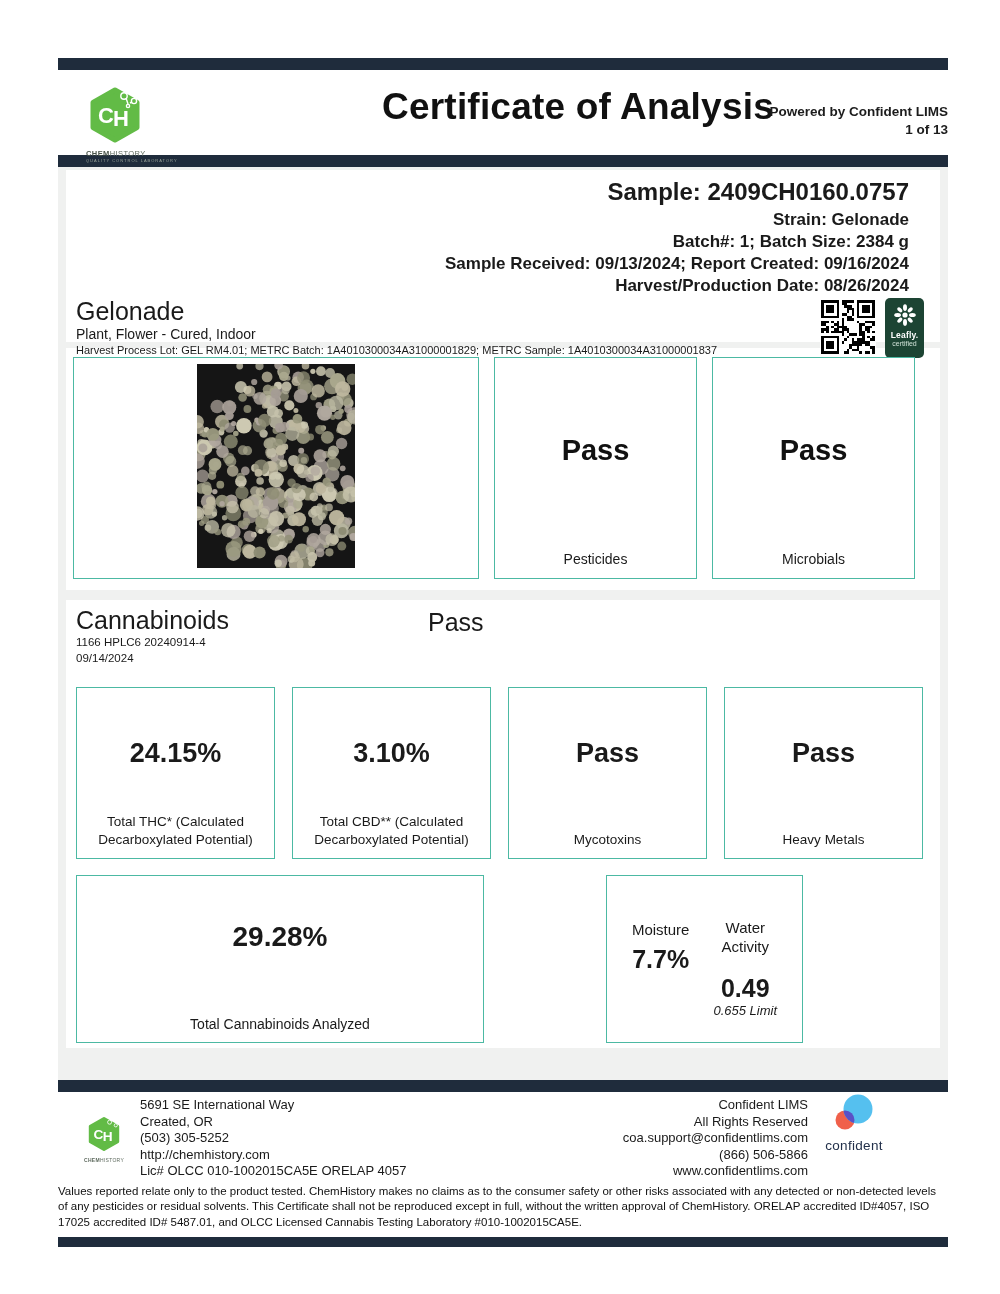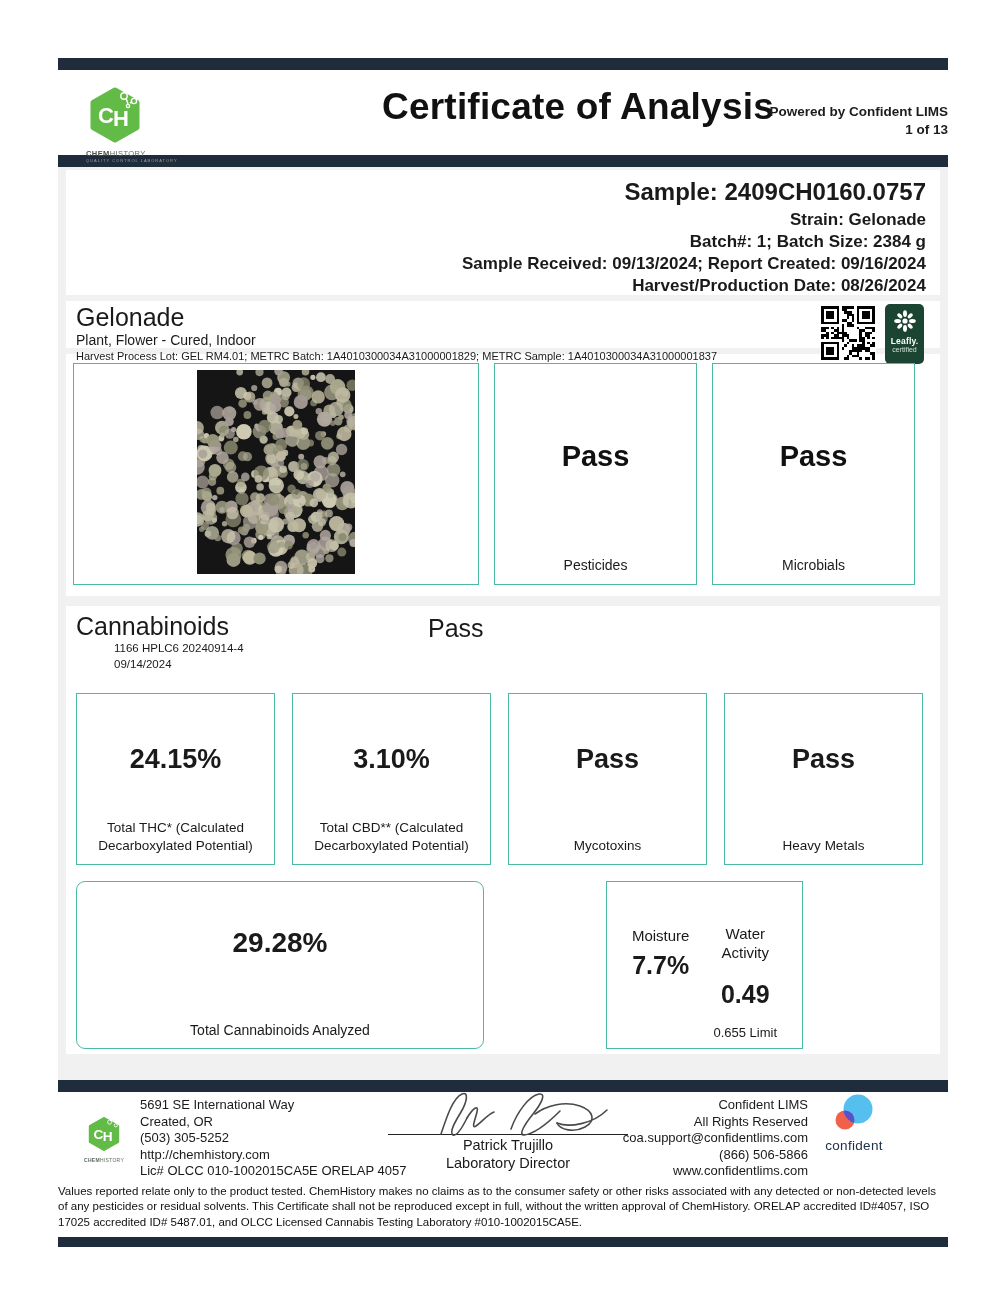--- a/index.html
+++ b/index.html
@@ -19,59 +19,59 @@
   .brand-line { font-size:7.5px; letter-spacing:.4px; color:#5f6b5f; margin-top:1px; white-space:nowrap; }
   .brand-line b { color:#4a554a; }
   .brand-tag { font-size:4px; letter-spacing:1px; color:#9aa49a; white-space:nowrap; }
   .doc-title { flex:1; text-align:center; font-size:37px; font-weight:600; letter-spacing:.2px; margin-top:16px; color:#111; }
   .powered { position:absolute; right:0; bottom:16px; text-align:right; font-size:13.5px; font-weight:600; color:#1c1c1c; line-height:1.35; }
 
   
   .gray { background:#f0f1f0; padding:3px 8px 2px 8px; height:913px; }
   .card { background:#fff; }
 
-  .sample-card { height:125px; text-align:right; padding:8px 14px 0 0; }
+  .sample-card { height:125px; text-align:right; padding:8px 31px 0 0; }
   .sample-title { font-size:24px; font-weight:600; margin-bottom:3px; }
   .sample-line { font-size:17px; font-weight:700; line-height:1.3; }
 
-  .product-card { height:47px; margin-top:6px; position:relative; padding:2px 8px 0 10px; }
+  .product-card { height:47px; margin-top:0; position:relative; padding:2px 8px 0 10px; }
   .product-name { font-size:25px; font-weight:400; line-height:1.15; }
   .product-type { font-size:14px; line-height:1.25; }
   .product-metrc { font-size:11px; line-height:1.4; }
   .qr { position:absolute; top:4px; right:64px; width:56px; height:56px; background:#fff; }
   .leafly { position:absolute; top:3px; right:16px; width:39px; height:60px; background:#1c4433; border-radius:5px;
             display:flex; flex-direction:column; align-items:center; justify-content:flex-start; padding-top:5px; }
   .leafly-name { color:#fff; font-size:8.5px; font-weight:700; margin-top:3px; letter-spacing:.2px; }
   .leafly-cert { color:#cfe0d6; font-size:7px; margin-top:0; }
 
   .panels-row { height:242px; margin-top:6px; padding:9px 0 0 7px; display:flex; gap:15px; }
   .tbox { border:1.5px solid #4cb9a3; background:#fff; position:relative; }
   .photo-box { width:406px; height:222px; display:flex; align-items:center; justify-content:center; }
   .pass-box { width:203px; height:222px; }
   .pass-big { position:absolute; top:42%; left:0; right:0; transform:translateY(-50%);
               text-align:center; font-size:29px; font-weight:700; color:#111; }
   .pass-label { position:absolute; bottom:11px; left:0; right:0; text-align:center; font-size:14px; }
 
   .cann-card { height:448px; margin-top:10px; padding:6px 10px 0 10px; position:relative; }
   .cann-title { font-size:25px; font-weight:400; display:inline-block; }
   .cann-pass { position:absolute; left:362px; top:8px; font-size:25px; font-weight:400; }
-  .cann-method, .cann-date { font-size:11.5px; line-height:1.35;margin-left:38px; }
+  .cann-method, .cann-date { font-size:11.5px; line-height:1.35; }
   .grid4 { display:flex; gap:17px; margin-top:21px; }
   .stat-box { width:199px; height:172px; }
   .stat-big { position:absolute; top:38%; left:0; right:0; transform:translateY(-50%);
               text-align:center; font-size:27px; font-weight:700; }
   .stat-label { position:absolute; bottom:9px; left:0; right:0; text-align:center; font-size:13.5px; line-height:1.32; padding:0 12px; }
   .bottom-row { margin-top:16px; position:relative; height:168px; }
-  .total-box { width:408px; height:168px; position:absolute; left:0; top:0;border-radius:9px; }
+  .total-box { width:408px; height:168px; position:absolute; left:0; top:0; }
   .moist-box { width:197px; height:168px; position:absolute; left:530px; top:0;
                display:flex; justify-content:center; gap:24px; padding-top:26px; }
   .mcol { text-align:center; }
   .m-label { font-size:15px; line-height:1.25; }
   .m-value { font-size:25px; font-weight:700; margin-top:5px; }
-  .m-limit { font-size:13px; margin-top:16px; }
+  .m-limit { font-size:13px; font-style:italic; margin-top:0; }
   .mcol-moist { padding-top:19px; }
   .m-label-wrap { width:62px; margin:17px auto; }
 
   
   .footer { height:90px; position:relative; background:#fff; }
   .f-logo-left { position:absolute; left:26px; top:24px; width:40px; text-align:center; }
   .f-brand-line { font-size:5px; letter-spacing:.3px; color:#5f6b5f; margin-top:1px; white-space:nowrap; }
   .f-address { position:absolute; left:82px; top:5px; font-size:13px; line-height:16.5px; }
   .f-sign { position:absolute; left:300px; top:0; width:300px; text-align:center; }
   .sig-svg { display:block; margin:-4px auto 0 auto; }
@@ -717,34 +717,20 @@
       </svg>
       <div class="f-brand-line"><b>CHEM</b><span>HISTORY</span></div>
     </div>
     <div class="f-address">
       <div>5691 SE International Way</div>
       <div>Created, OR</div>
       <div>(503) 305-5252</div>
       <div>http://chemhistory.com</div>
       <div>Lic# OLCC 010-1002015CA5E ORELAP 4057</div>
     </div>
-    <div class="f-sign">
-      <svg class="sig-svg" width="250" height="52" viewBox="0 0 250 52">
-        <g fill="none" stroke="#4a4a4a" stroke-width="1.6" stroke-linecap="round">
-          <path d="M58 46 C64 28 70 10 79 6 C86 3 84 14 78 24 C72 34 66 44 70 47 C74 49 80 38 84 30"></path>
-          <path d="M84 30 C90 20 96 16 94 24 C92 32 88 41 93 38 C99 34 105 26 111 24"></path>
-          <path d="M128 41 C134 24 146 8 156 6 C164 5 158 16 150 26 C142 36 135 47 141 47 C152 46 168 32 177 23"></path>
-          <path d="M152 26 C164 17 182 13 197 18 C211 23 213 33 202 39 C191 45 177 42 174 35"></path>
-          <path d="M174 35 C186 40 210 36 224 22"></path>
-        </g>
-      </svg>
-      <div class="sig-line"></div>
-      <div class="sig-name">Patrick Trujillo</div>
-      <div class="sig-title">Laboratory Director</div>
-    </div>
     <div class="f-right">
       <div>Confident LIMS</div>
       <div>All Rights Reserved</div>
       <div>coa.support@confidentlims.com</div>
       <div>(866) 506-5866</div>
       <div>www.confidentlims.com</div>
     </div>
     <div class="f-conf-logo">
       <svg width="46" height="44" viewBox="0 0 46 44">
         <defs>

